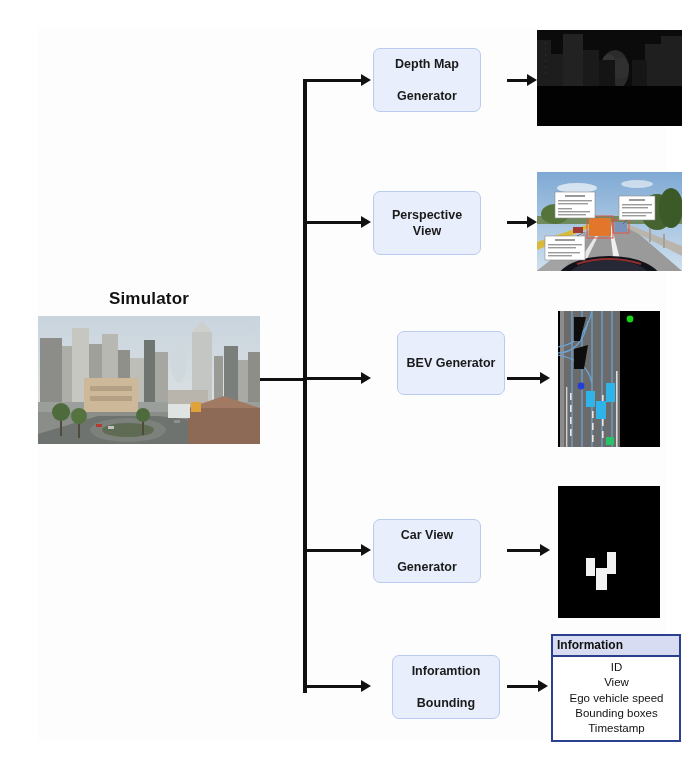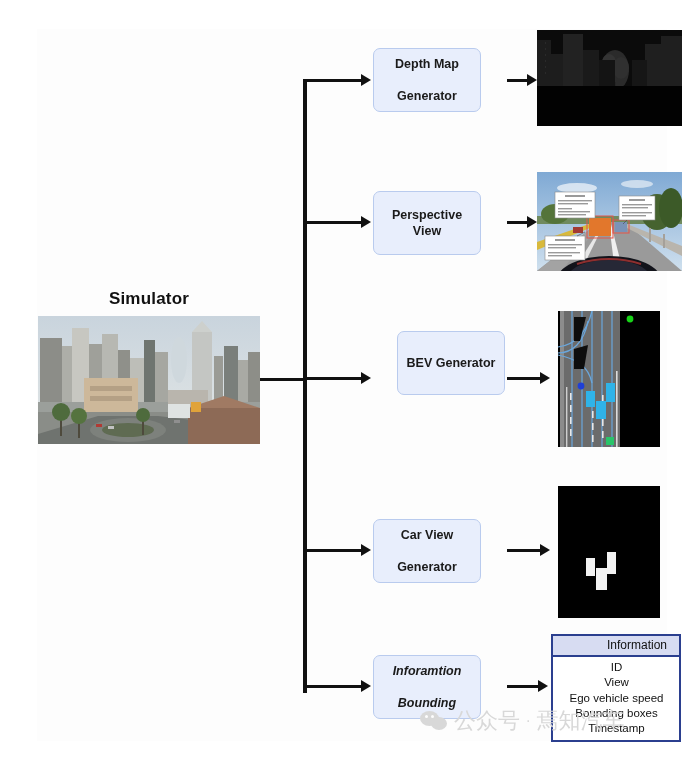--- a/index.html
+++ b/index.html
@@ -50,21 +50,21 @@
   .oimg svg{display:block;}
 
   
   .info-table{
     position:absolute;left:551px;top:634px;width:130px;
     border:2px solid #2b3f8f;background:#ffffff;box-sizing:border-box;
     font-size:11.5px;color:#111;
   }
   .info-head{
     background:#d7dcf2;border-bottom:2px solid #2b3f8f;
-    text-align:right;font-weight:normal;font-size:12px;padding:2px 12px 3px;
+    text-align:left;font-weight:bold;font-size:12px;padding:2px 4px 3px;
     color:#111;
   }
   .info-body{padding:3px 5px 4px 6px;}
   .info-body div{line-height:1.33;white-space:nowrap;text-align:center;}
 
   
   .wm{
     position:absolute;left:420px;top:706px;
     display:flex;align-items:center;gap:6px;
     font-size:22px;color:#d8d8d8;font-weight:500;
@@ -348,46 +348,35 @@
       <rect width="102" height="132" fill="#000000"></rect>
       <rect x="28" y="72" width="9" height="18" fill="#f2f2f2"></rect>
       <rect x="38" y="82" width="11" height="22" fill="#f2f2f2"></rect>
       <rect x="49" y="66" width="9" height="22" fill="#f2f2f2"></rect>
     </svg>
   </div>
 
   <div class="ln" style="left:303px;top:685px;width:58px;height:3px;"></div>
   <div class="arrow-head" style="left:361px;top:680px;"></div>
 
-  <div class="pbox" style="left:373px;top:655px;font-style:italic;">
+  <div class="pbox" style="left:392px;top:655px;">
     <span>
       <span>Inforamtion</span><br>
       <span>Bounding</span>
     </span>
   </div>
 
   <div class="ln" style="left:507px;top:685px;width:33px;height:3px;"></div>
   <div class="arrow-head" style="left:538px;top:680px;"></div>
 
   <div class="info-table">
     <div class="info-head">Information</div>
     <div class="info-body">
       <div>ID</div>
       <div>View</div>
       <div>Ego vehicle speed</div>
       <div>Bounding boxes</div>
       <div>Timestamp</div>
     </div>
   </div>
 
-  <div class="wm">
-    <span class="wm-logo">
-      <span class="b1"></span>
-        <span class="b2"></span>
-        <span class="e1"></span>
-        <span class="e2"></span>
-    </span>
-    <span>公众号</span>
-    <span class="wm-sep">·</span>
-    <span>焉知汽车</span>
-  </div>
 
 </div>
 
 </body></html>

